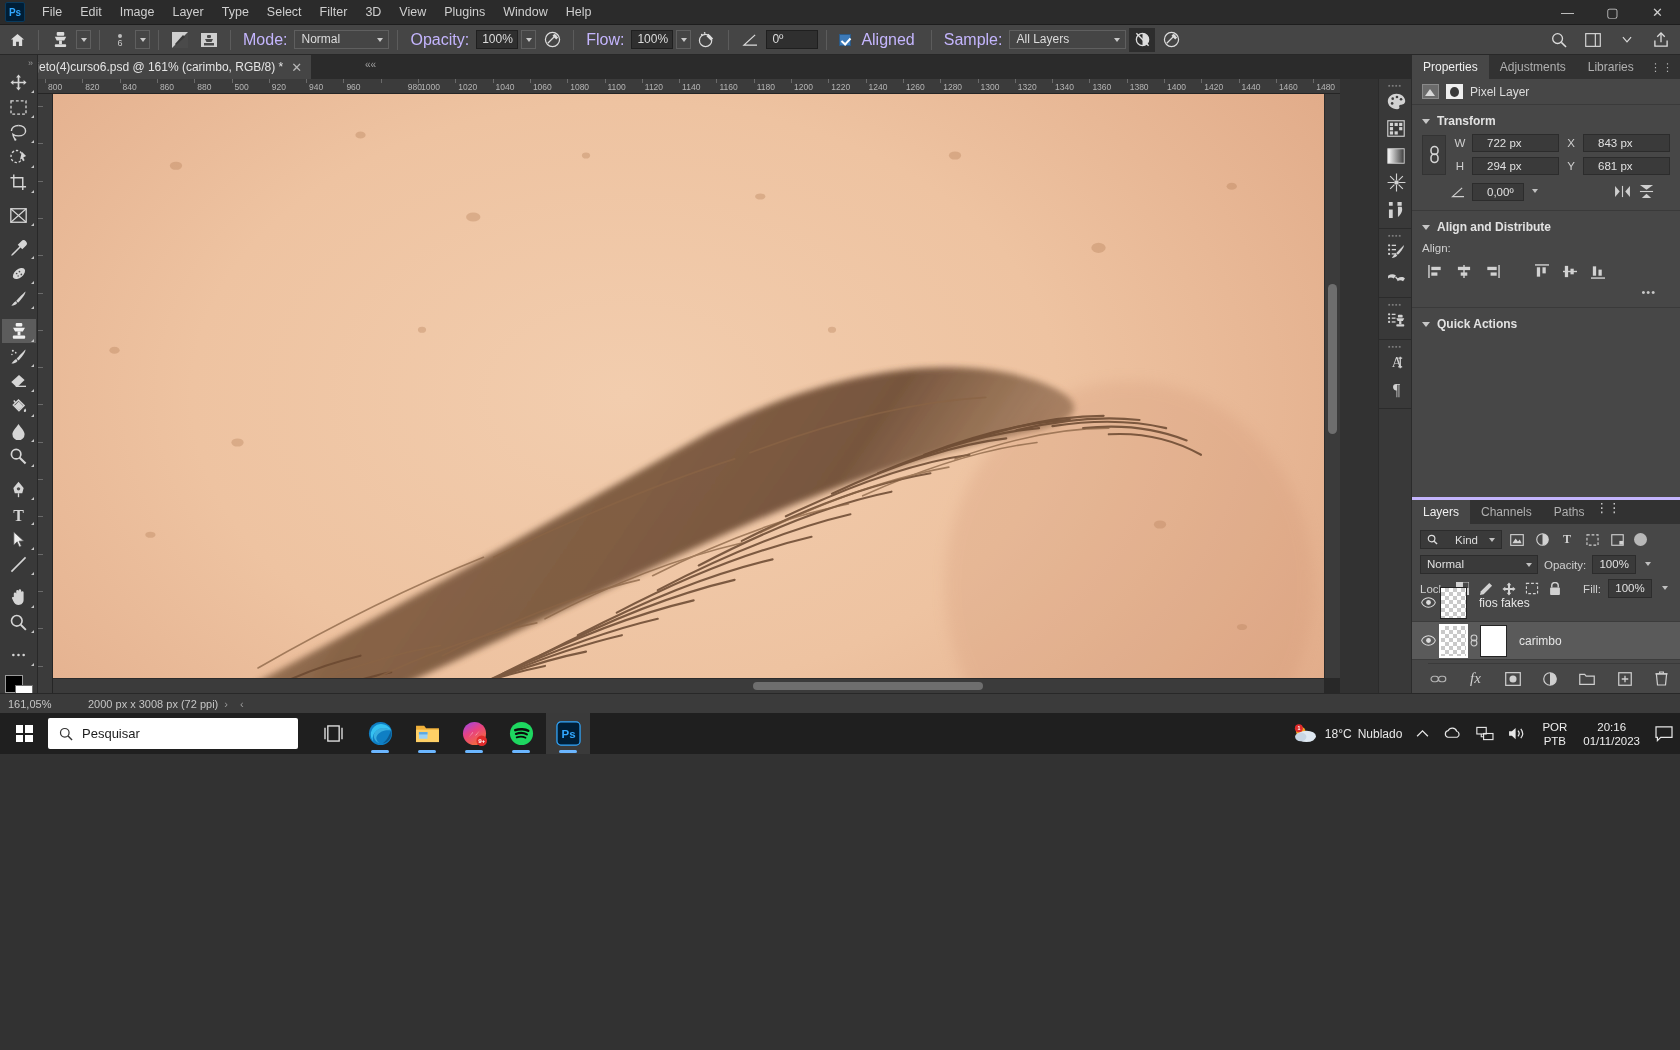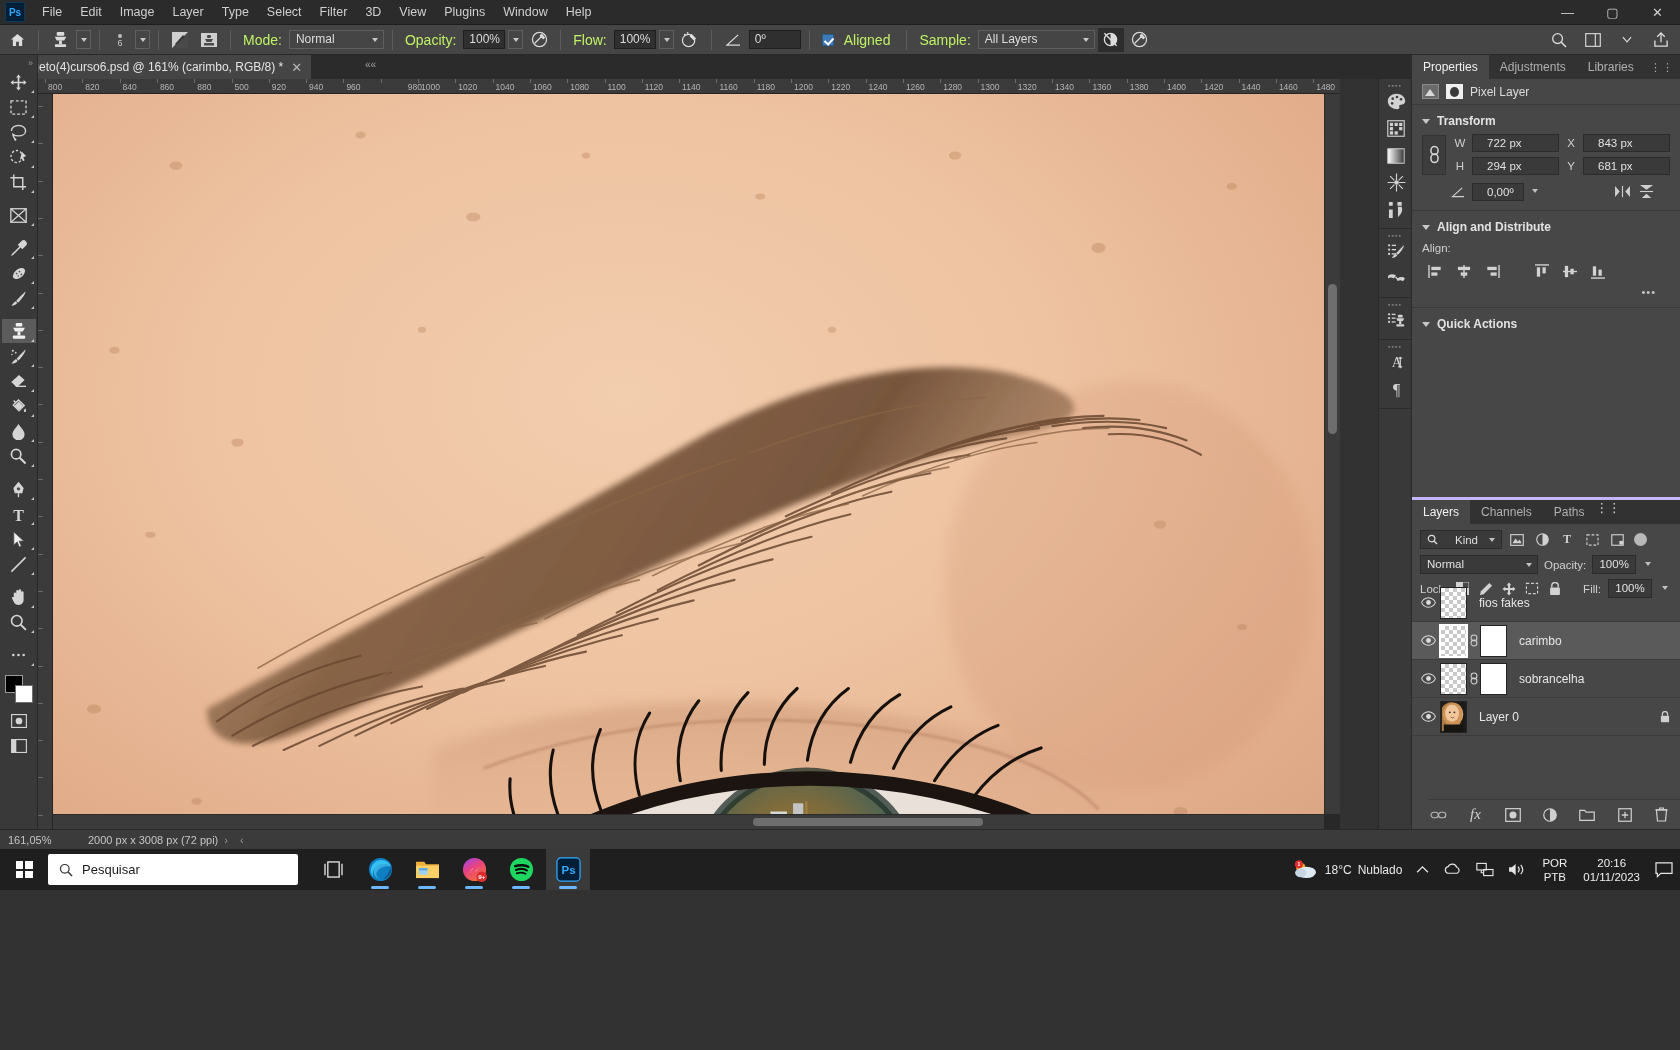--- a/index.html
+++ b/index.html
@@ -2,21 +2,21 @@
 <html><head>
 <meta charset="utf-8">
 <style>
   * { box-sizing: border-box; margin:0; padding:0; }
   html,body { width:1680px; height:1050px; overflow:hidden; }
   body {
     font-family: "Liberation Sans", sans-serif;
     background:#323232; color:#d4d4d4; font-size:12.5px;
     -webkit-font-smoothing: antialiased;
   }
-  .app { position:relative; width:1680px; height:890px; }
+  .app { position:relative; width:1680px; height:754px; }
 
   
   .titlebar{
     height:25px; background:#2b2b2b; display:flex; align-items:center;
     border-bottom:1px solid #1d1d1d; position:relative;
   }
   .ps-logo{
     width:20px;height:20px;margin:0 8px 0 5px;border-radius:2px;
     background:#001e36;color:#31a8ff;font-size:10px;font-weight:bold;
     display:flex;align-items:center;justify-content:center;
@@ -28,21 +28,21 @@
   .winbtn{width:45px;height:25px;display:flex;align-items:center;justify-content:center;color:#cfcfcf;font-size:13px;}
 
   
   .optionsbar{
     height:30px;background:#454545;border-bottom:1px solid #282828;
     display:flex;align-items:center;padding:0 4px;gap:3px;position:relative;
   }
   .ob-sep{width:1px;height:20px;background:#5c5c5c;margin:0 5px;}
   .ob-icon{width:26px;height:24px;display:flex;align-items:center;justify-content:center;color:#d8d8d8;}
   .ob-icon.active{background:#2d2d2d;}
-  .ob-label{color:#bef264;font-size:14px;padding:0 4px;}
+  .ob-label{color:#c4b5fd;font-size:16px;padding:0 4px;}
   .ob-field{
     background:#2f2f2f;border:1px solid #1f1f1f;height:19px;line-height:17px;
     color:#dcdcdc;font-size:12px;padding:0 5px;min-width:42px;text-align:left;
   }
   .ob-select{
     background:#454545;border:1px solid #5f5f5f;height:19px;line-height:17px;
     color:#dcdcdc;font-size:12px;padding:0 16px 0 6px;position:relative;
   }
   .ob-select::after{
     content:"";position:absolute;right:5px;top:7px;

